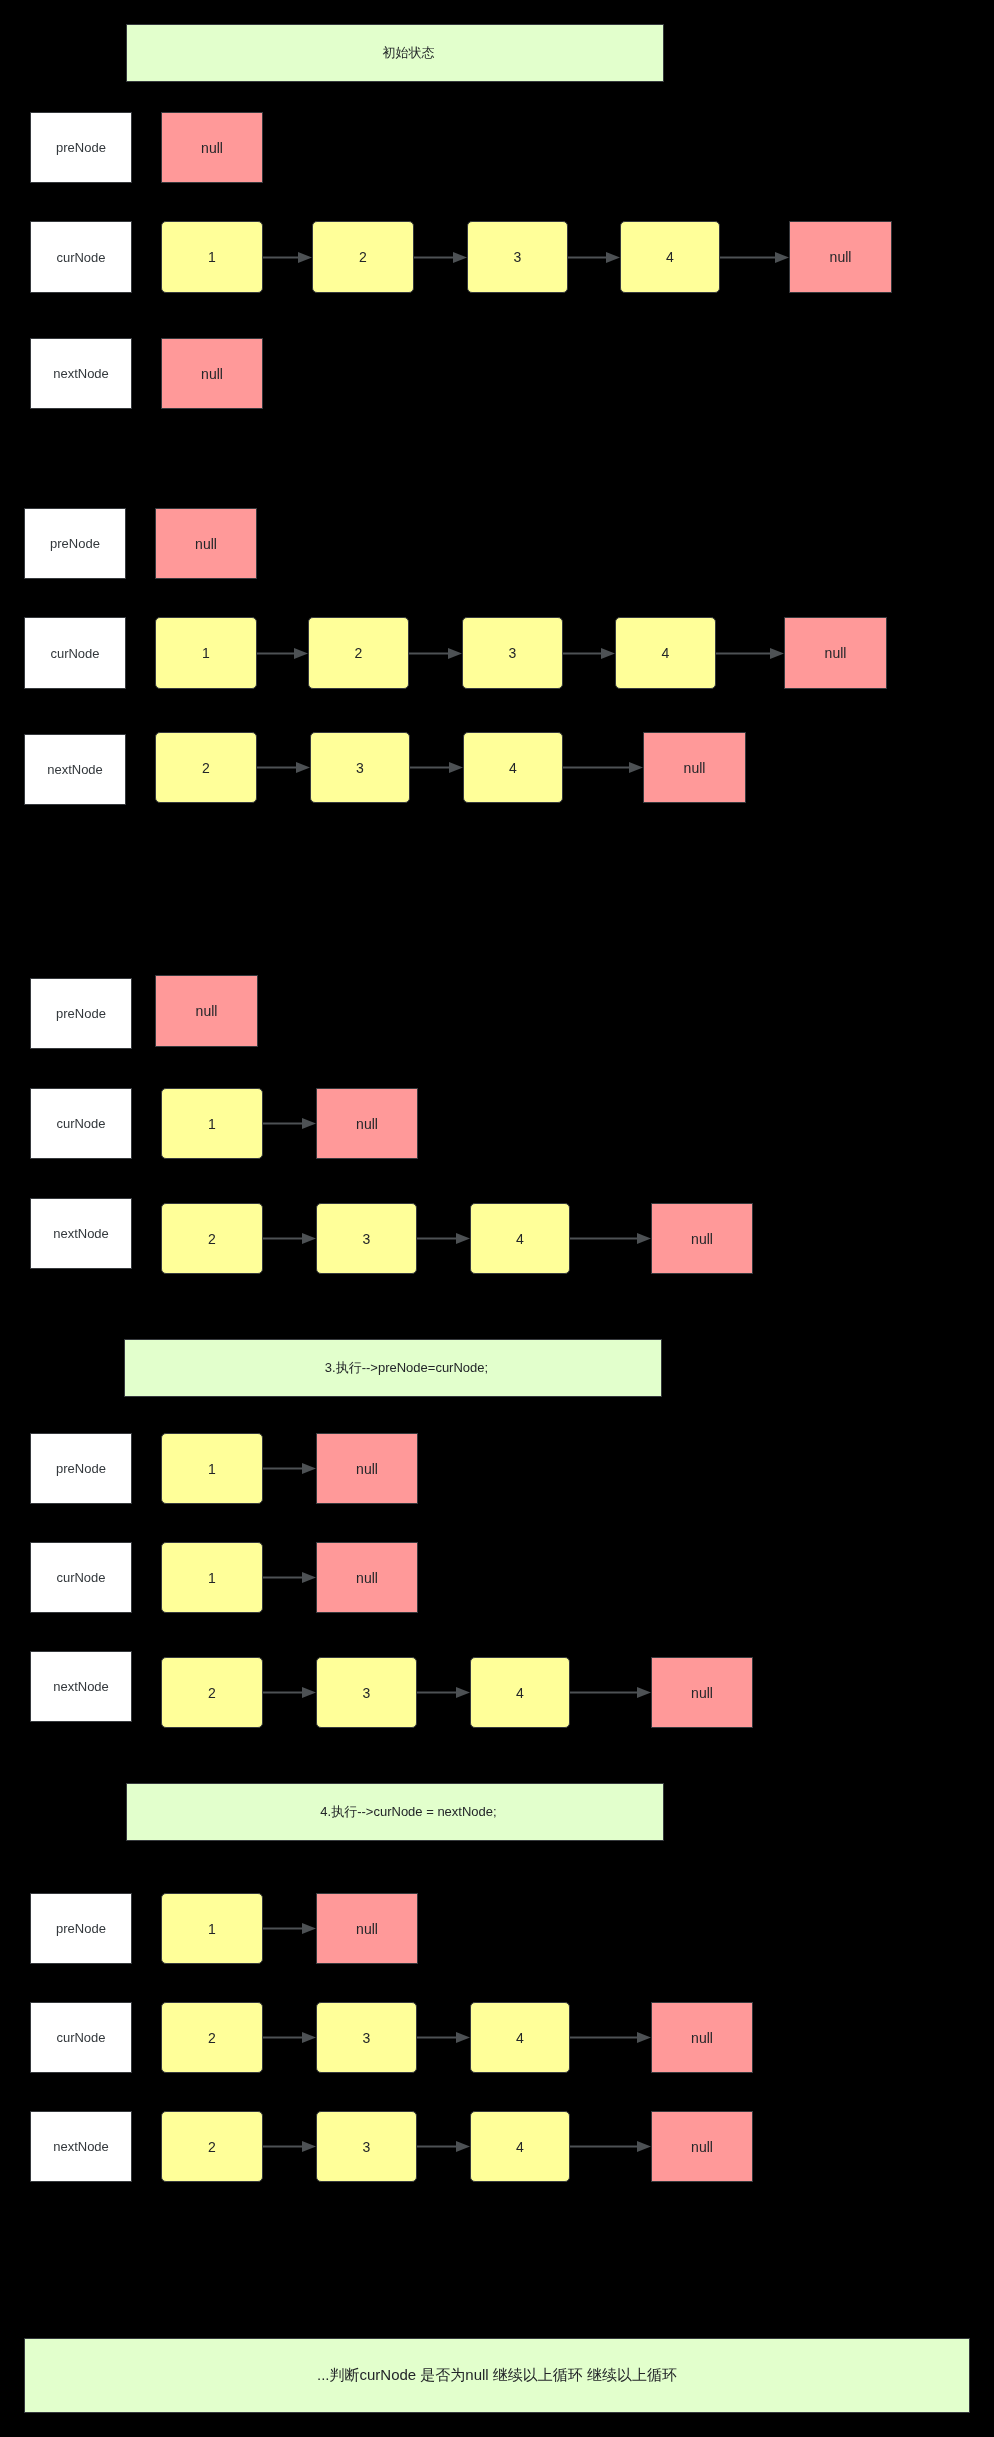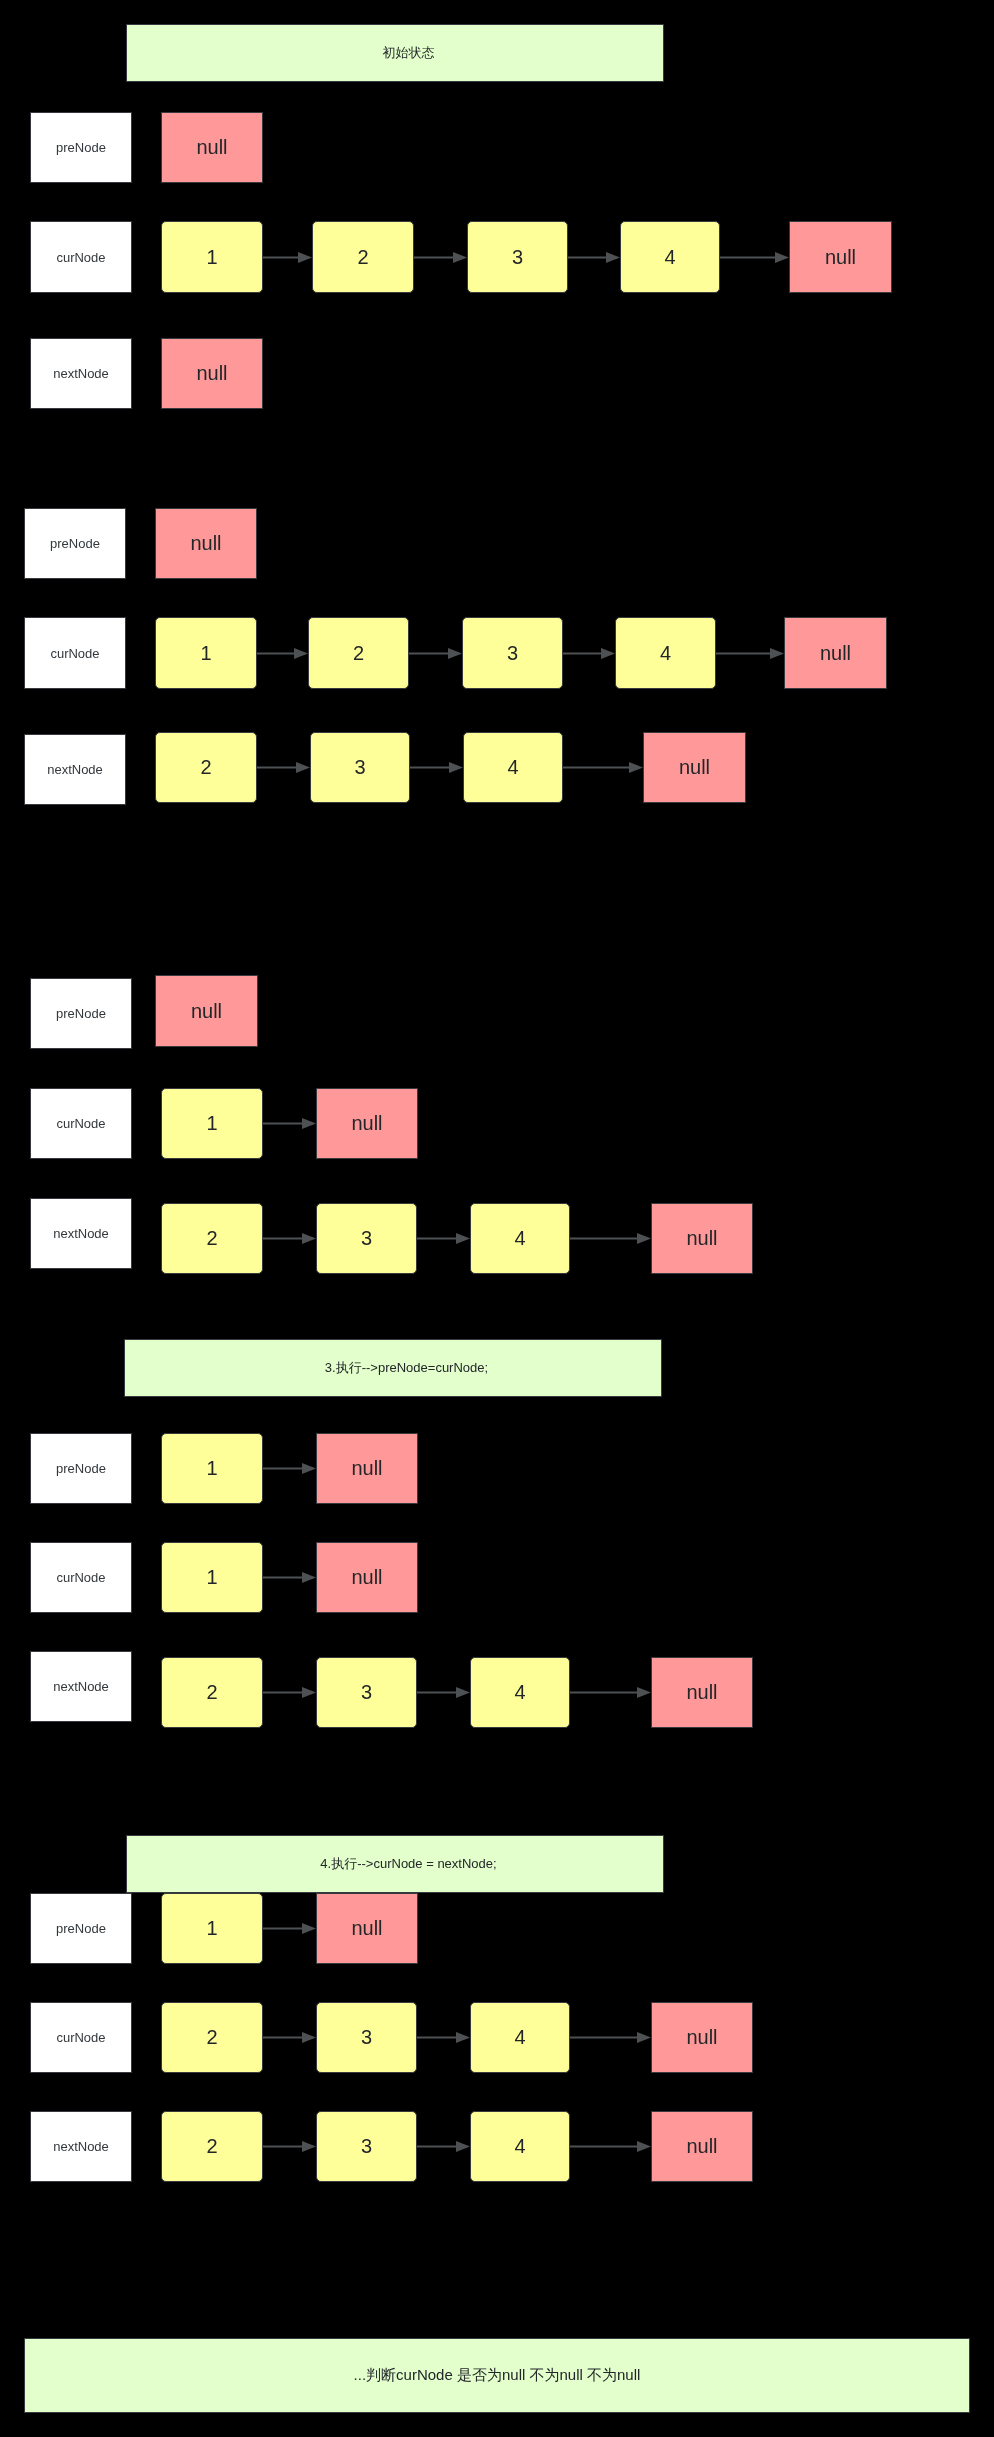--- a/index.html
+++ b/index.html
@@ -8,21 +8,21 @@
        font-family:"Liberation Sans","DejaVu Sans",sans-serif;
        color:#232629;}
   .stage{position:absolute;left:0;top:0;width:994px;height:2437px;background:#000;}
   .banner{position:absolute;box-sizing:border-box;background:#e2ffcc;
           border:1.6px solid #36393d;display:flex;align-items:center;
           justify-content:center;color:#232629;white-space:nowrap;font-size:13px;padding-left:27px;}
   .labelbox{position:absolute;box-sizing:border-box;background:#ffffff;
          border:1.6px solid #36393d;display:flex;align-items:center;
          justify-content:center;color:#33383c;font-size:13px;}
   .node{position:absolute;box-sizing:border-box;display:flex;
-        align-items:center;justify-content:center;color:#232629;font-size:20px;}
+        align-items:center;justify-content:center;color:#232629;font-size:14px;}
   .node.nd{background:#ffff99;border:1.6px solid #36393d;border-radius:5px;}
   .node.nl{background:#ff9999;border:1.6px solid #36393d;}
   .arrow{position:absolute;display:block;}
   .footer{position:absolute;box-sizing:border-box;background:#e2ffcc;
           border:1.6px solid #36393d;display:flex;align-items:center;
           justify-content:center;color:#232629;white-space:nowrap;font-size:15px;}
 </style>
 </head>
 <body>
 
@@ -146,21 +146,21 @@
       <path d="M 53 9.5 L 39 4 L 39 15 Z" fill="#4d5154"></path>
     </svg>
     <svg class="arrow" width="81" height="19" viewBox="0 0 81 19" style="left: 570px; top: 1682.5px;">
       <path d="M 0 9.5 L 69 9.5" stroke="#4d5154" stroke-width="1.8" fill="none"></path>
       <path d="M 81 9.5 L 67 4 L 67 15 Z" fill="#4d5154"></path>
     </svg>
     <div class="node nd" style="left: 161px; top: 1657px; width: 102px; height: 71px;">2</div>
     <div class="node nd" style="left: 316px; top: 1657px; width: 101px; height: 71px;">3</div>
     <div class="node nd" style="left: 470px; top: 1657px; width: 100px; height: 71px;">4</div>
     <div class="node nl" style="left: 651px; top: 1657px; width: 102px; height: 71px;">null</div>
-    <div class="banner" style="left: 126px; top: 1835px; width: 538px; height: 58px;">4.执行--&gt;curNode = nextNode;</div>
+    <div class="banner" style="left: 126px; top: 1783px; width: 538px; height: 58px;">4.执行--&gt;curNode = nextNode;</div>
     <div class="labelbox" style="left: 30px; top: 1893px; width: 102px; height: 71px;">preNode</div>
     <svg class="arrow" width="53" height="19" viewBox="0 0 53 19" style="left: 263px; top: 1918.5px;">
       <path d="M 0 9.5 L 41 9.5" stroke="#4d5154" stroke-width="1.8" fill="none"></path>
       <path d="M 53 9.5 L 39 4 L 39 15 Z" fill="#4d5154"></path>
     </svg>
     <div class="node nd" style="left: 161px; top: 1893px; width: 102px; height: 71px;">1</div>
     <div class="node nl" style="left: 316px; top: 1893px; width: 102px; height: 71px;">null</div>
     <div class="labelbox" style="left: 30px; top: 2002px; width: 102px; height: 71px;">curNode</div>
     <svg class="arrow" width="53" height="19" viewBox="0 0 53 19" style="left: 263px; top: 2027.5px;">
       <path d="M 0 9.5 L 41 9.5" stroke="#4d5154" stroke-width="1.8" fill="none"></path>
@@ -188,14 +188,14 @@
       <path d="M 53 9.5 L 39 4 L 39 15 Z" fill="#4d5154"></path>
     </svg>
     <svg class="arrow" width="81" height="19" viewBox="0 0 81 19" style="left: 570px; top: 2136.5px;">
       <path d="M 0 9.5 L 69 9.5" stroke="#4d5154" stroke-width="1.8" fill="none"></path>
       <path d="M 81 9.5 L 67 4 L 67 15 Z" fill="#4d5154"></path>
     </svg>
     <div class="node nd" style="left: 161px; top: 2111px; width: 102px; height: 71px;">2</div>
     <div class="node nd" style="left: 316px; top: 2111px; width: 101px; height: 71px;">3</div>
     <div class="node nd" style="left: 470px; top: 2111px; width: 100px; height: 71px;">4</div>
     <div class="node nl" style="left: 651px; top: 2111px; width: 102px; height: 71px;">null</div>
-    <div class="footer" style="left: 24px; top: 2338px; width: 946px; height: 75px;">...判断curNode 是否为null 不为null 不为null</div>
+    <div class="footer" style="left: 24px; top: 2338px; width: 946px; height: 75px;">...判断curNode 是否为null 继续以上循环 继续以上循环</div>
   </div>
 
 </body></html>

